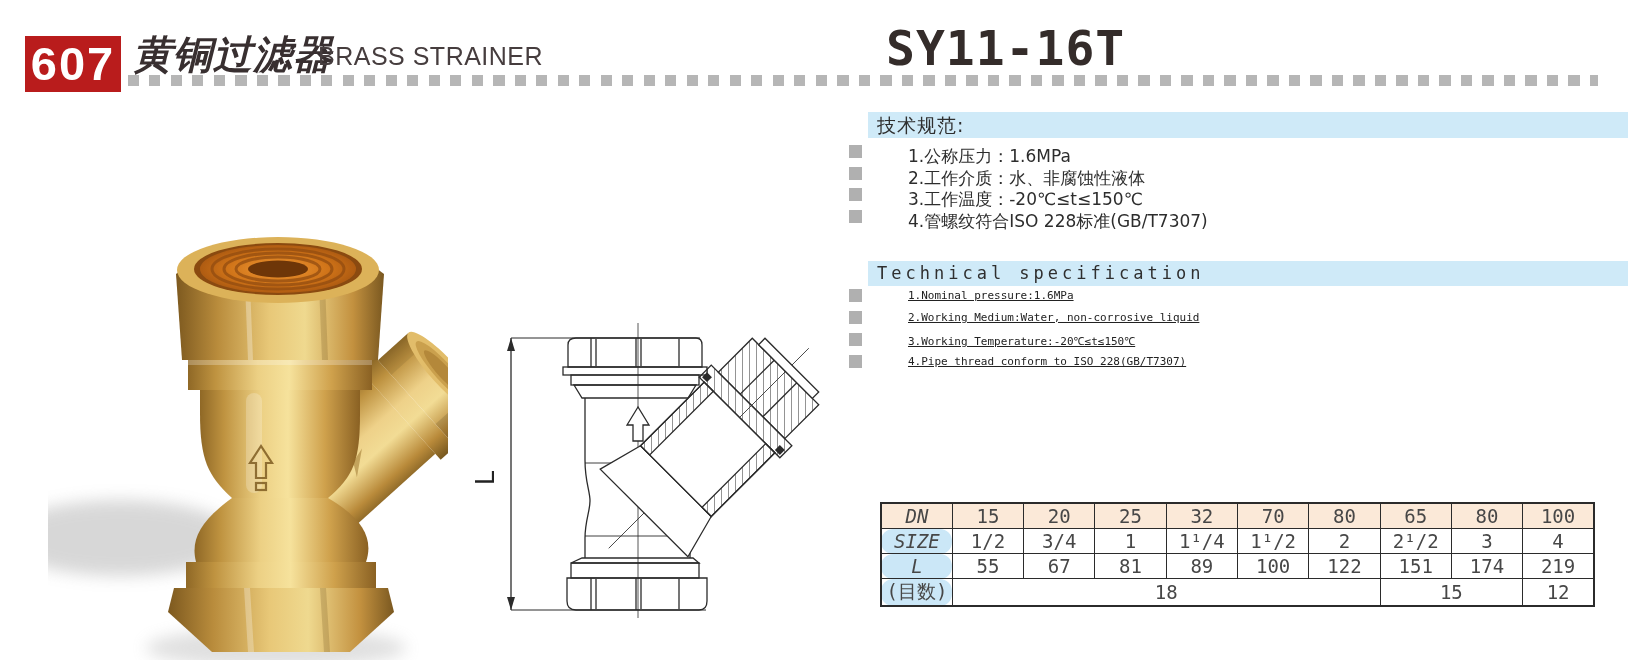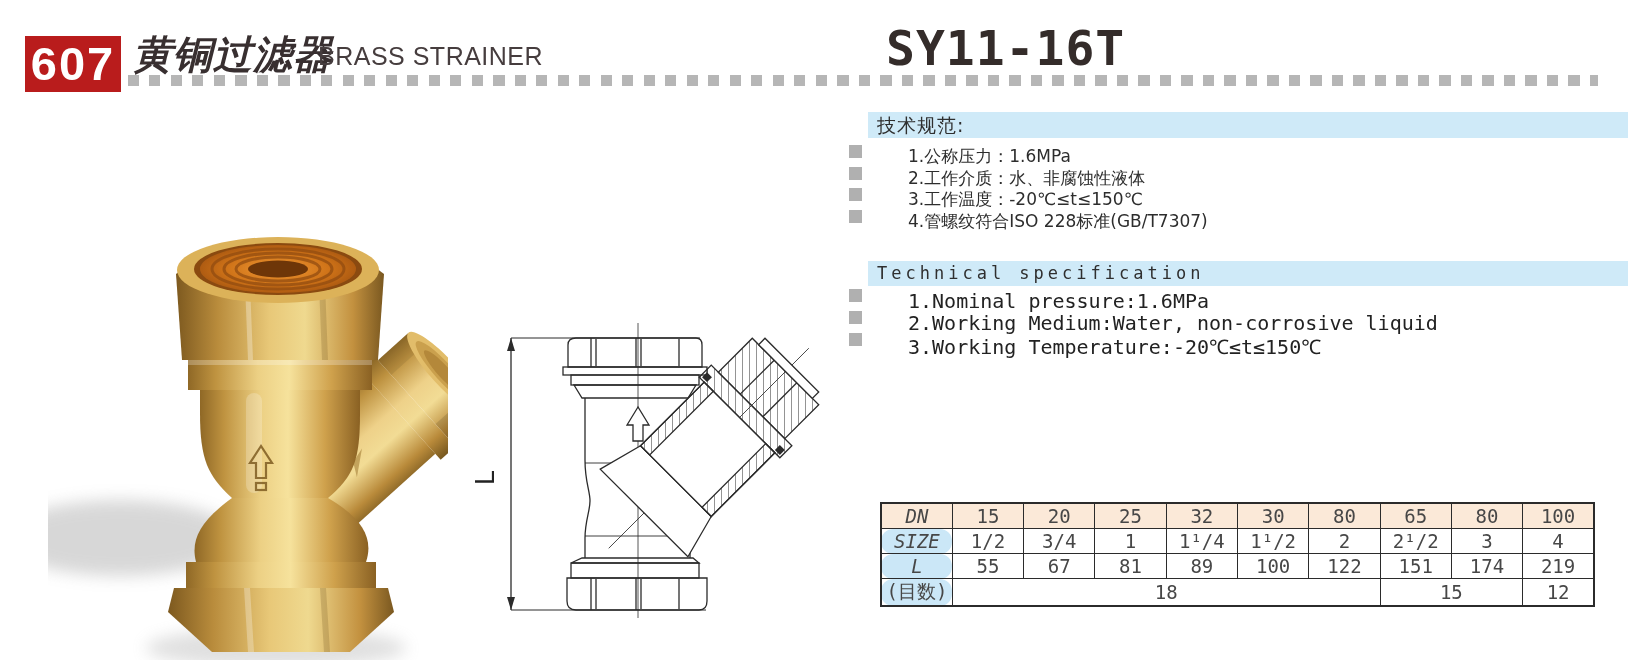--- a/index.html
+++ b/index.html
@@ -21,22 +21,22 @@
   .spec-bar{position:absolute;left:868px;width:840px;background:#cfeaf8;color:#2f2f2f;
             box-sizing:border-box;padding-left:9px;white-space:nowrap;}
   .spec-bar.zh{top:112px;height:26px;line-height:26px;font-size:19px;font-weight:500;letter-spacing:1px;}
   .spec-bar.en{top:261px;height:25px;line-height:25px;font-size:17px;letter-spacing:4px;
                font-family:"DejaVu Sans Mono","Liberation Mono",monospace;}
   .spec-list{position:absolute;left:849px;margin:0;padding:0;list-style:none;}
   .spec-list.zh{top:145px;}
   .spec-list.en{top:289px;}
   .spec-list li{display:flex;align-items:flex-start;white-space:nowrap;gap:36px;}
   .spec-list.zh li{height:21.5px;font-size:17px;color:#2d2d2d;}
-  .spec-list.en li{height:22px;font-size:20px;color:#222;
-                   font-family:"DejaVu Sans Mono","Liberation Mono",monospace;}
+  .spec-list.en li{height:22px;font-size:11px;color:#222;
+                   font-family:"DejaVu Sans Mono","Liberation Mono",monospace;text-decoration:underline;}
   .bullet{width:13px;height:13px;background:#b0b0b0;margin-right:10px;flex:0 0 auto;}
   
   table.spec{position:absolute;left:880px;top:502px;border-collapse:collapse;table-layout:fixed;
              width:713px;border:2px solid #2b2b2b;}
   table.spec td{border:1.5px solid #2b2b2b;height:24px;text-align:center;vertical-align:middle;
                 font-size:19px;color:#474747;font-family:"DejaVu Sans Mono","Liberation Mono",monospace;
                 padding:0;overflow:hidden;}
   table.spec col{width:71.3px;}
   td.lbl{font-family:"Liberation Sans",sans-serif;font-style:italic;font-weight:500;color:#3c3c3c;}
   td.lbl-zh{font-size:16px;font-style:normal;font-family:"DejaVu Sans",sans-serif;}
@@ -230,20 +230,24 @@
         <span>1.Nominal pressure:1.6MPa</span>
       </li>
     <li>
         <span class="bullet"></span>
         <span>2.Working Medium:Water, non-corrosive liquid</span>
       </li>
     <li>
         <span class="bullet"></span>
         <span>3.Working Temperature:-20℃≤t≤150℃</span>
       </li>
+    <li>
+        <span class="bullet"></span>
+        <span>4.Pipe thread conform to ISO 228(GB/T7307)</span>
+      </li>
   </ul>
 
   <table class="spec">
     <colgroup>
         <col>
         <col>
         <col>
         <col>
         <col>
         <col>
@@ -252,21 +256,21 @@
         <col>
         <col>
       </colgroup>
     <tbody>
         <tr>
       <td class="lbl c-peach">DN</td>
       <td class="c-peach">15</td>
       <td class="c-peach">20</td>
       <td class="c-peach">25</td>
       <td class="c-peach">32</td>
-      <td class="c-peach">30</td>
+      <td class="c-peach">70</td>
       <td class="c-peach">80</td>
       <td class="c-peach">65</td>
       <td class="c-peach">80</td>
       <td class="c-peach">100</td>
     </tr>
     <tr>
       <td class="lbl c-blue">SIZE</td>
       <td>1/2</td>
       <td>3/4</td>
       <td>1</td>

